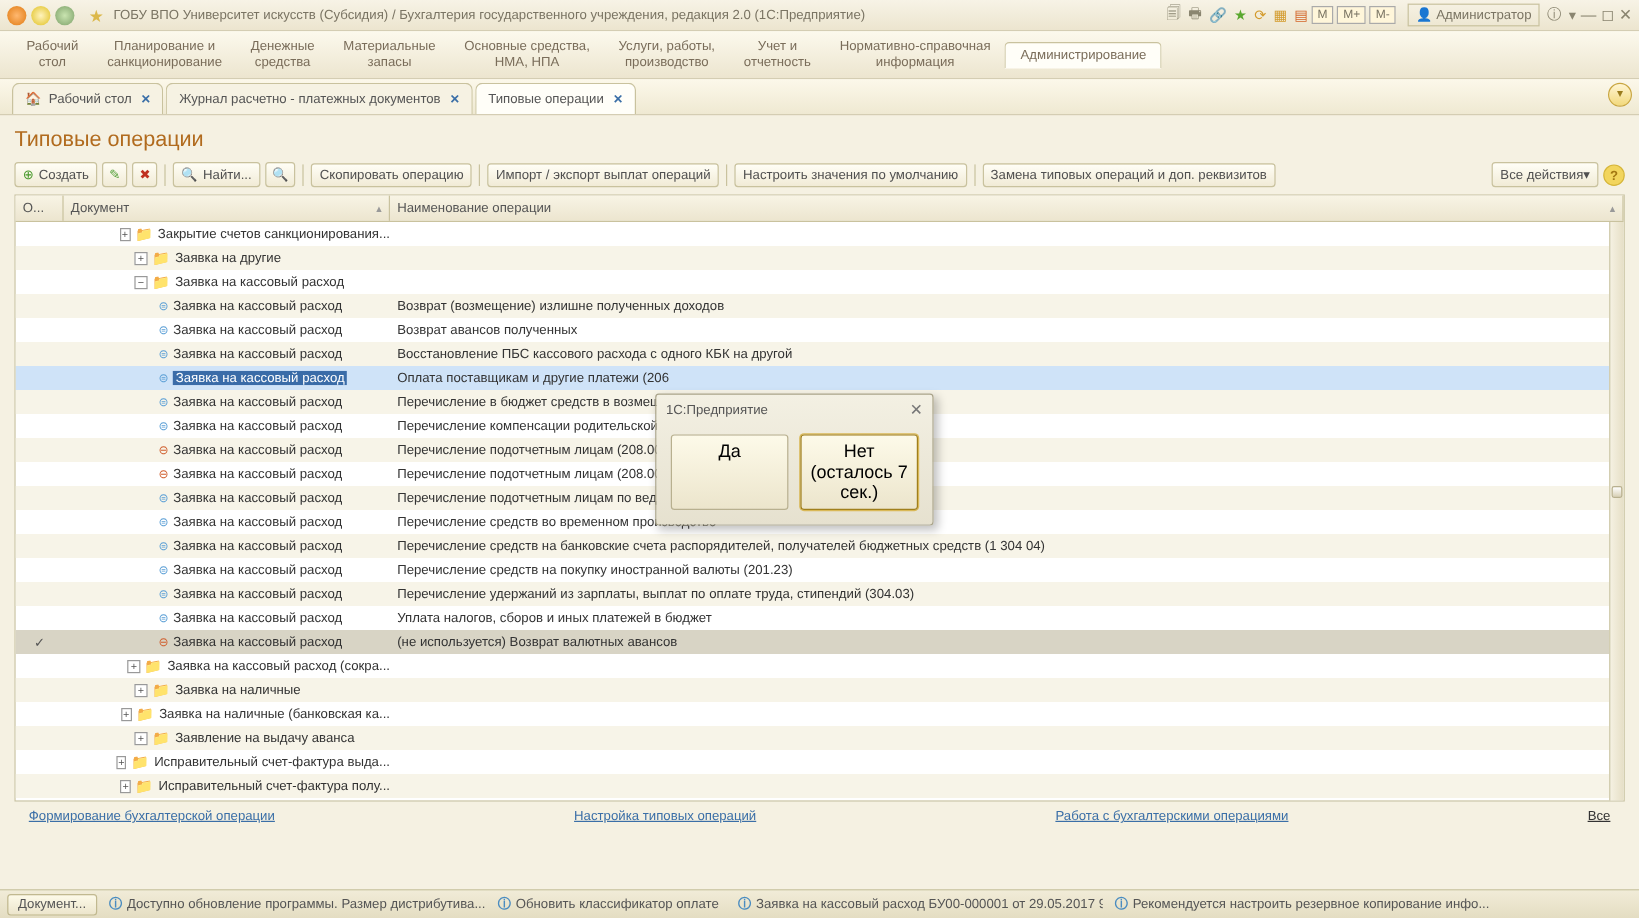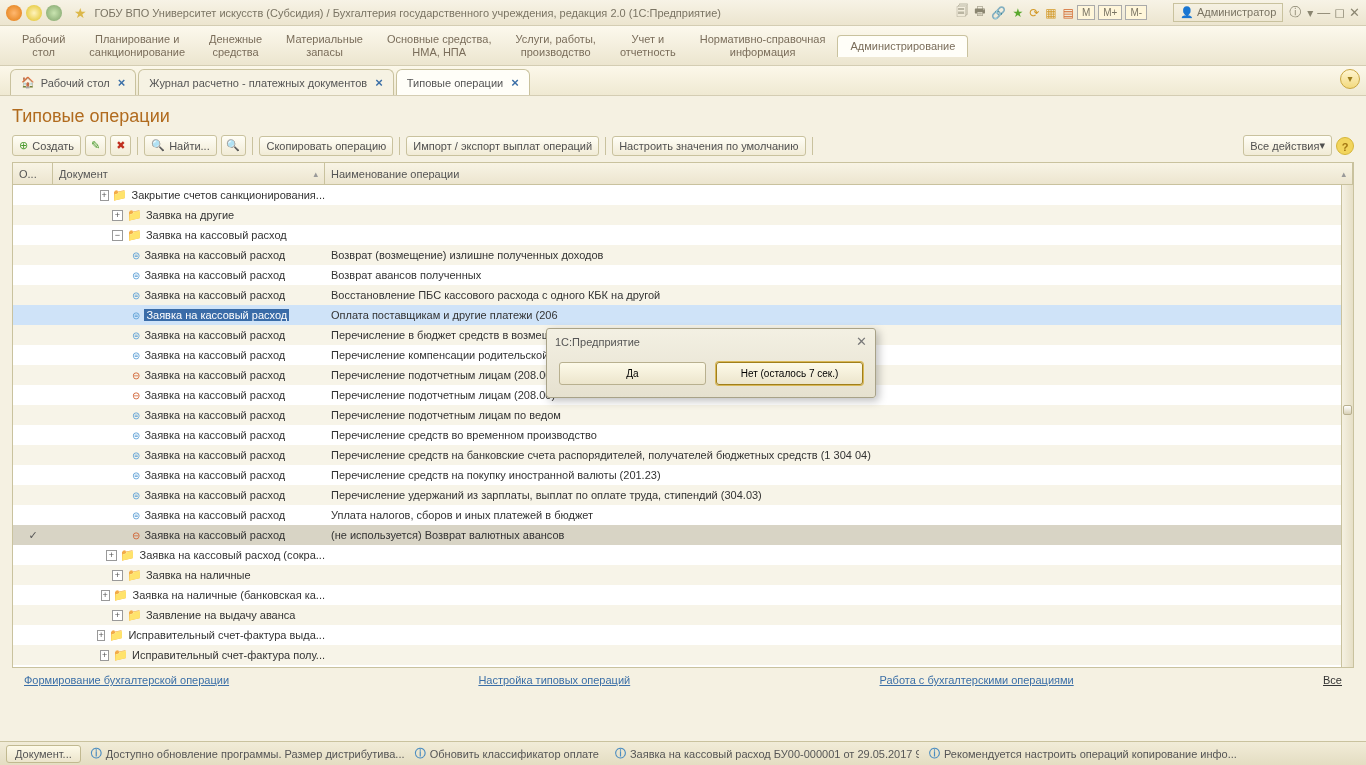--- a/index.html
+++ b/index.html
@@ -9,21 +9,21 @@
 .titlebar { height: 26px; background: linear-gradient(#f7f3e6, #ece5cf); display: flex; align-items: center; padding: 0 6px; border-bottom: 1px solid #d4cdb3; color: #7a7463; }
 .titlebar .wbtn { width: 16px; height: 16px; border-radius: 50%; margin-right: 4px; }
 .wbtn.red { background: radial-gradient(#ffb870, #e07a10); }
 .wbtn.yel { background: radial-gradient(#fff3bd, #e0c020); }
 .wbtn.grn { background: radial-gradient(#c9e4b0, #7ca068); }
 .titlebar .star { color: #dcb84a; margin: 0 8px; font-size: 14px; }
 .titlebar .title { flex: 0 0 auto; }
 .titlebar .spacer { flex: 1; }
 .titlebar .ticon { margin-left: 6px; color: #8a8570; font-size: 12px; }
 .titlebar .m-btn { border:1px solid #aaa; padding:1px 4px; background:#fff6da; font-size:10px; margin-left:3px; }
-.titlebar .admin { margin-left:26px; padding:2px 6px; border:1px solid #c9c29e; }
+.titlebar .admin { margin-left:10px; padding:2px 6px; border:1px solid #c9c29e; }
 .titlebar .wicon { margin-left:4px; color:#8a8570; font-size:13px; }
 
 
 .maintabs { height: 40px; background: linear-gradient(#fcf9ed, #ece5cf); display: flex; align-items: center; padding: 0 10px; border-bottom: 1px solid #d4cdb3; }
 .maintab { padding: 4px 12px; color: #7a6d5a; text-align: center; line-height: 13px; cursor: pointer; }
 .maintab.active { background: #fffef8; border: 1px solid #c9c29e; border-bottom: none; border-radius: 4px 4px 0 0; }
 
 
 .doctabs { height: 30px; background: linear-gradient(#fcf8ea, #efe9d2); display: flex; align-items: flex-end; padding: 0 10px; border-bottom: 1px solid #d4cdb3; position: relative; }
 .doctab { padding: 5px 10px; border: 1px solid #c9c29e; border-bottom: none; border-radius: 6px 6px 0 0; background: #f6f2e3; margin-right: 2px; display: flex; align-items: center; color: #555; }
@@ -75,26 +75,26 @@
 .bottom-links a { color: #3b6fa7; text-decoration: underline; cursor: pointer; }
 .bottom-links .bspacer { flex: 1; }
 
 
 .statusbar { position: absolute; bottom: 0; left: 0; right: 0; height: 24px; background: linear-gradient(#f1ecd8,#e4ddc2); border-top: 1px solid #c9c29e; display: flex; align-items: center; padding: 0 6px; gap: 4px; font-size: 11px; color: #555; }
 .sbtn { border: 1px solid #c1b990; background: linear-gradient(#fdfae9,#ece5cc); padding: 2px 8px; border-radius: 3px; }
 .sitem { display: flex; align-items: center; padding: 2px 6px; overflow: hidden; white-space: nowrap; }
 .sitem .si-ic { color: #4a8cc0; margin-right: 4px; font-weight: bold; }
 
 
-.modal { position: absolute; left: 546px; top: 328px; width: 330px; background: linear-gradient(#f3f0e3,#e6e1cf); border: 1px solid #a8a288; box-shadow: 3px 3px 8px rgba(0,0,0,0.25); border-radius: 3px; }
+.modal { position: absolute; left: 546px; top: 328px; width: 232px; background: linear-gradient(#f3f0e3,#e6e1cf); border: 1px solid #a8a288; box-shadow: 3px 3px 8px rgba(0,0,0,0.25); border-radius: 3px; }
 .modal-title { display: flex; align-items: center; padding: 5px 8px; font-size: 11px; color: #555; }
 .modal-title .mclose { margin-left: auto; color: #777; font-size: 13px; cursor: pointer; }
 .modal-body { padding: 10px 14px; font-size: 11px; color: #444; }
 .modal-btns { display: flex; gap: 10px; padding: 8px 12px 12px; justify-content: center; }
-.mbtn { flex: 1; padding: 5px 4px; border: 1px solid #b8b08f; border-radius: 3px; background: linear-gradient(#fdfae9,#ece5cc); cursor: pointer; font-size: 10px; text-align: center; }
+.mbtn { flex: 1; padding: 5px 4px; border: 1px solid #b8b08f; border-radius: 3px; background: linear-gradient(#fdfae9,#ece5cc); cursor: pointer; font-size: 15px; text-align: center; }
 .mbtn.focus { border: 1px solid #a07f1c; box-shadow: 0 0 0 1px #d9b857; }
 </style>
 </head>
 <body>
 
 <div class="titlebar">
   <span class="wbtn red"></span>
   <span class="wbtn yel"></span>
   <span class="wbtn grn"></span>
   <span class="star">★</span>
@@ -167,20 +167,21 @@
         <span>Найти...</span>
       </span>
     <span class="tbtn" style="padding:3px 5px">🔍</span>
     <span class="tsep"></span>
     <span class="tbtn">Скопировать операцию</span>
     <span class="tsep"></span>
     <span class="tbtn">Импорт / экспорт выплат операций</span>
     <span class="tsep"></span>
     <span class="tbtn">Настроить значения по умолчанию</span>
     <span class="tsep"></span>
+    <span class="tbtn">Замена типовых операций и доп. реквизитов</span>
     <span class="tspacer"></span>
     <span class="tbtn"><span>Все действия</span> ▾</span>
     <span class="help-ic">?</span>
   </div>
 
   <div class="table-wrap">
     <div class="thead">
       <div class="th c1">О...</div>
       <div class="th c2">
           <span>Документ</span>
@@ -447,21 +448,21 @@
   <span class="sitem">
       <span class="si-ic">ⓘ</span>
       <span>Обновить классификатор оплате</span>
     </span>
   <span class="sitem" style="max-width:310px">
       <span class="si-ic">ⓘ</span>
       <span>Заявка на кассовый расход БУ00-000001 от 29.05.2017 9...</span>
     </span>
   <span class="sitem" style="max-width:360px">
       <span class="si-ic">ⓘ</span>
-      <span>Рекомендуется настроить операций копирование инфо...</span>
+      <span>Рекомендуется настроить резервное копирование инфо...</span>
     </span>
 </div>
 
 <div class="modal">
   <div class="modal-title">
     <span>1С:Предприятие</span>
     <span class="mclose">✕</span>
   </div>
   <div class="modal-btns">
     <span class="mbtn">Да</span>

